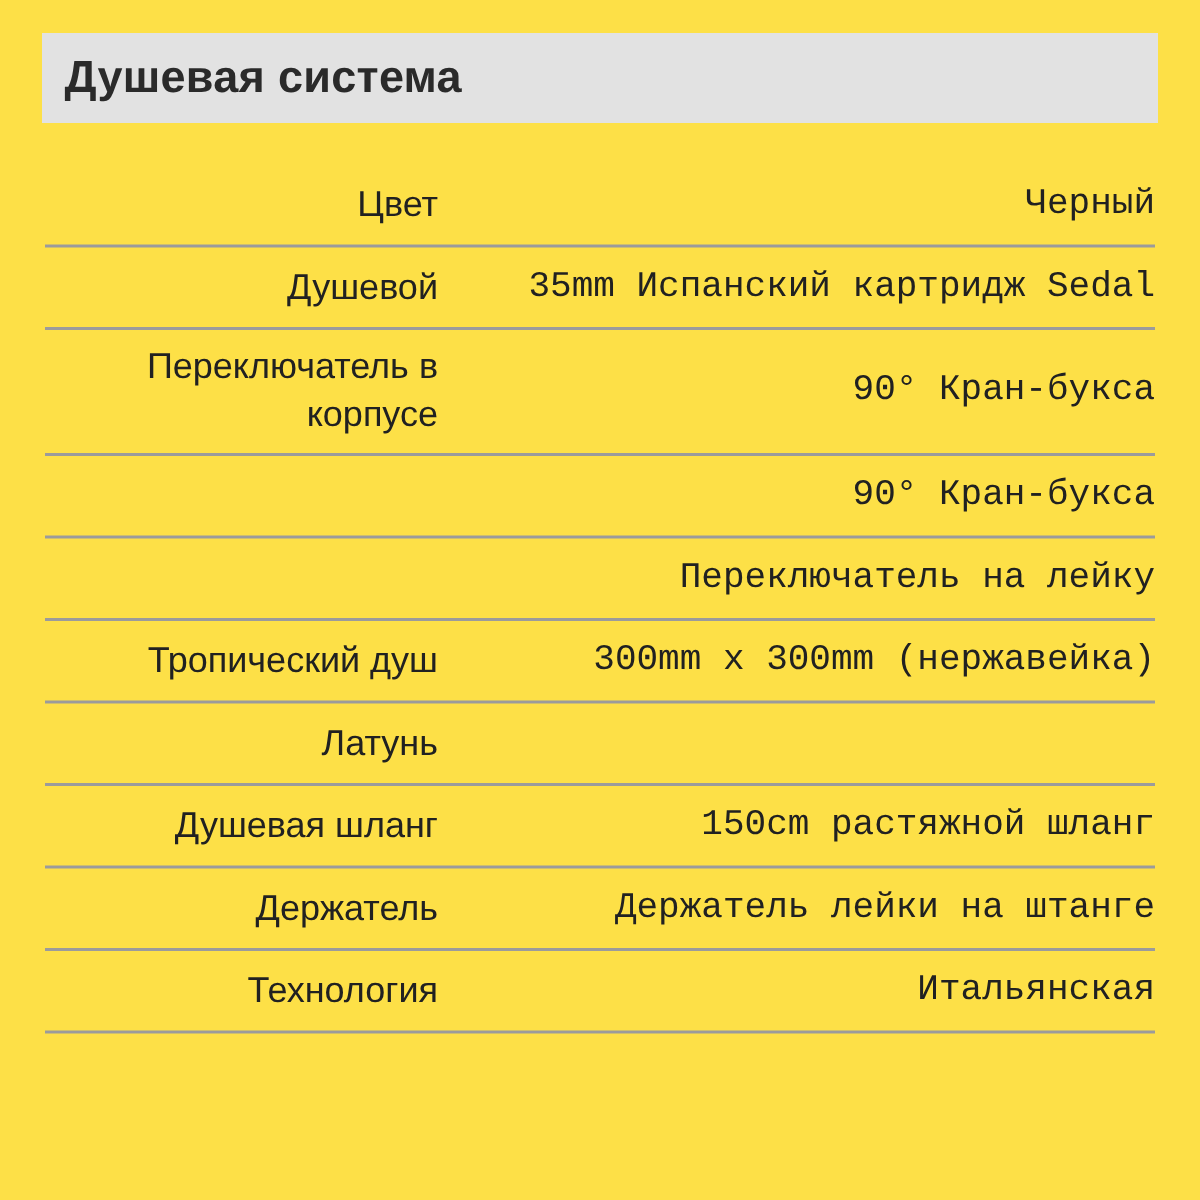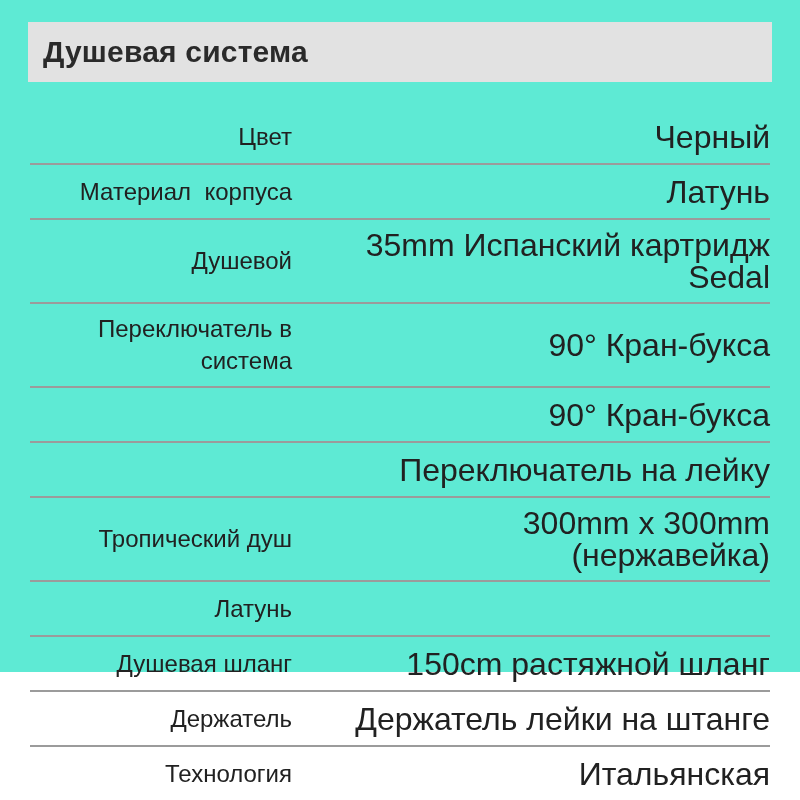--- a/index.html
+++ b/index.html
@@ -4,21 +4,21 @@
 <style>
   :root{
     --header-bg:#e2e2e2;
     --divider:#9b9b9b;
     --text:#212121;
   }
   *{margin:0;padding:0;box-sizing:border-box;}
   html,body{width:800px;height:800px;background:#ffffff;overflow:hidden;}
   body{font-family:"Liberation Sans","DejaVu Sans",sans-serif;color:var(--text);}
 
-  .page{position:relative;width:800px;height:672px;background:#5eead4;}
+  .page{position:relative;width:800px;height:800px;background:#fde047;}
 
   .header-bar{
     position:absolute;
     left:28px; top:22px;
     width:744px; height:60px;
     background:var(--header-bg);
     display:flex;
     align-items:center;
   }
   .header-bar h1{
@@ -47,49 +47,46 @@
     flex:0 0 307px;
     padding-left:22px;
     padding-right:45px;
     font-size:24px;
     line-height:32px;
     white-space:pre-wrap;
     color:var(--text);
   }
   .spec-value{
     flex:1;
-    font-size:32px;
+    font-size:24px;
     line-height:32px;
     color:var(--text);
+    font-family:Liberation Mono, monospace;
   }
 </style>
 </head>
 <body>
 
 <div class="page">
 
   <div class="header-bar">
     <h1>Душевая система</h1>
   </div>
 
   <div class="spec-table" id="spec-table">
       <div class="spec-row">
         <div class="spec-label">Цвет</div>
         <div class="spec-value">Черный</div>
       </div>
       <div class="spec-row">
-        <div class="spec-label">Материал  корпуса</div>
-        <div class="spec-value">Латунь</div>
-      </div>
-      <div class="spec-row">
         <div class="spec-label">Душевой</div>
         <div class="spec-value">35mm Испанский картридж Sedal</div>
       </div>
       <div class="spec-row">
-        <div class="spec-label">Переключатель в система</div>
+        <div class="spec-label">Переключатель в корпусе</div>
         <div class="spec-value">90° Кран-букса</div>
       </div>
       <div class="spec-row">
         <div class="spec-value">90° Кран-букса</div>
       </div>
       <div class="spec-row">
         <div class="spec-value">Переключатель на лейку</div>
       </div>
       <div class="spec-row">
         <div class="spec-label">Тропический душ</div>

